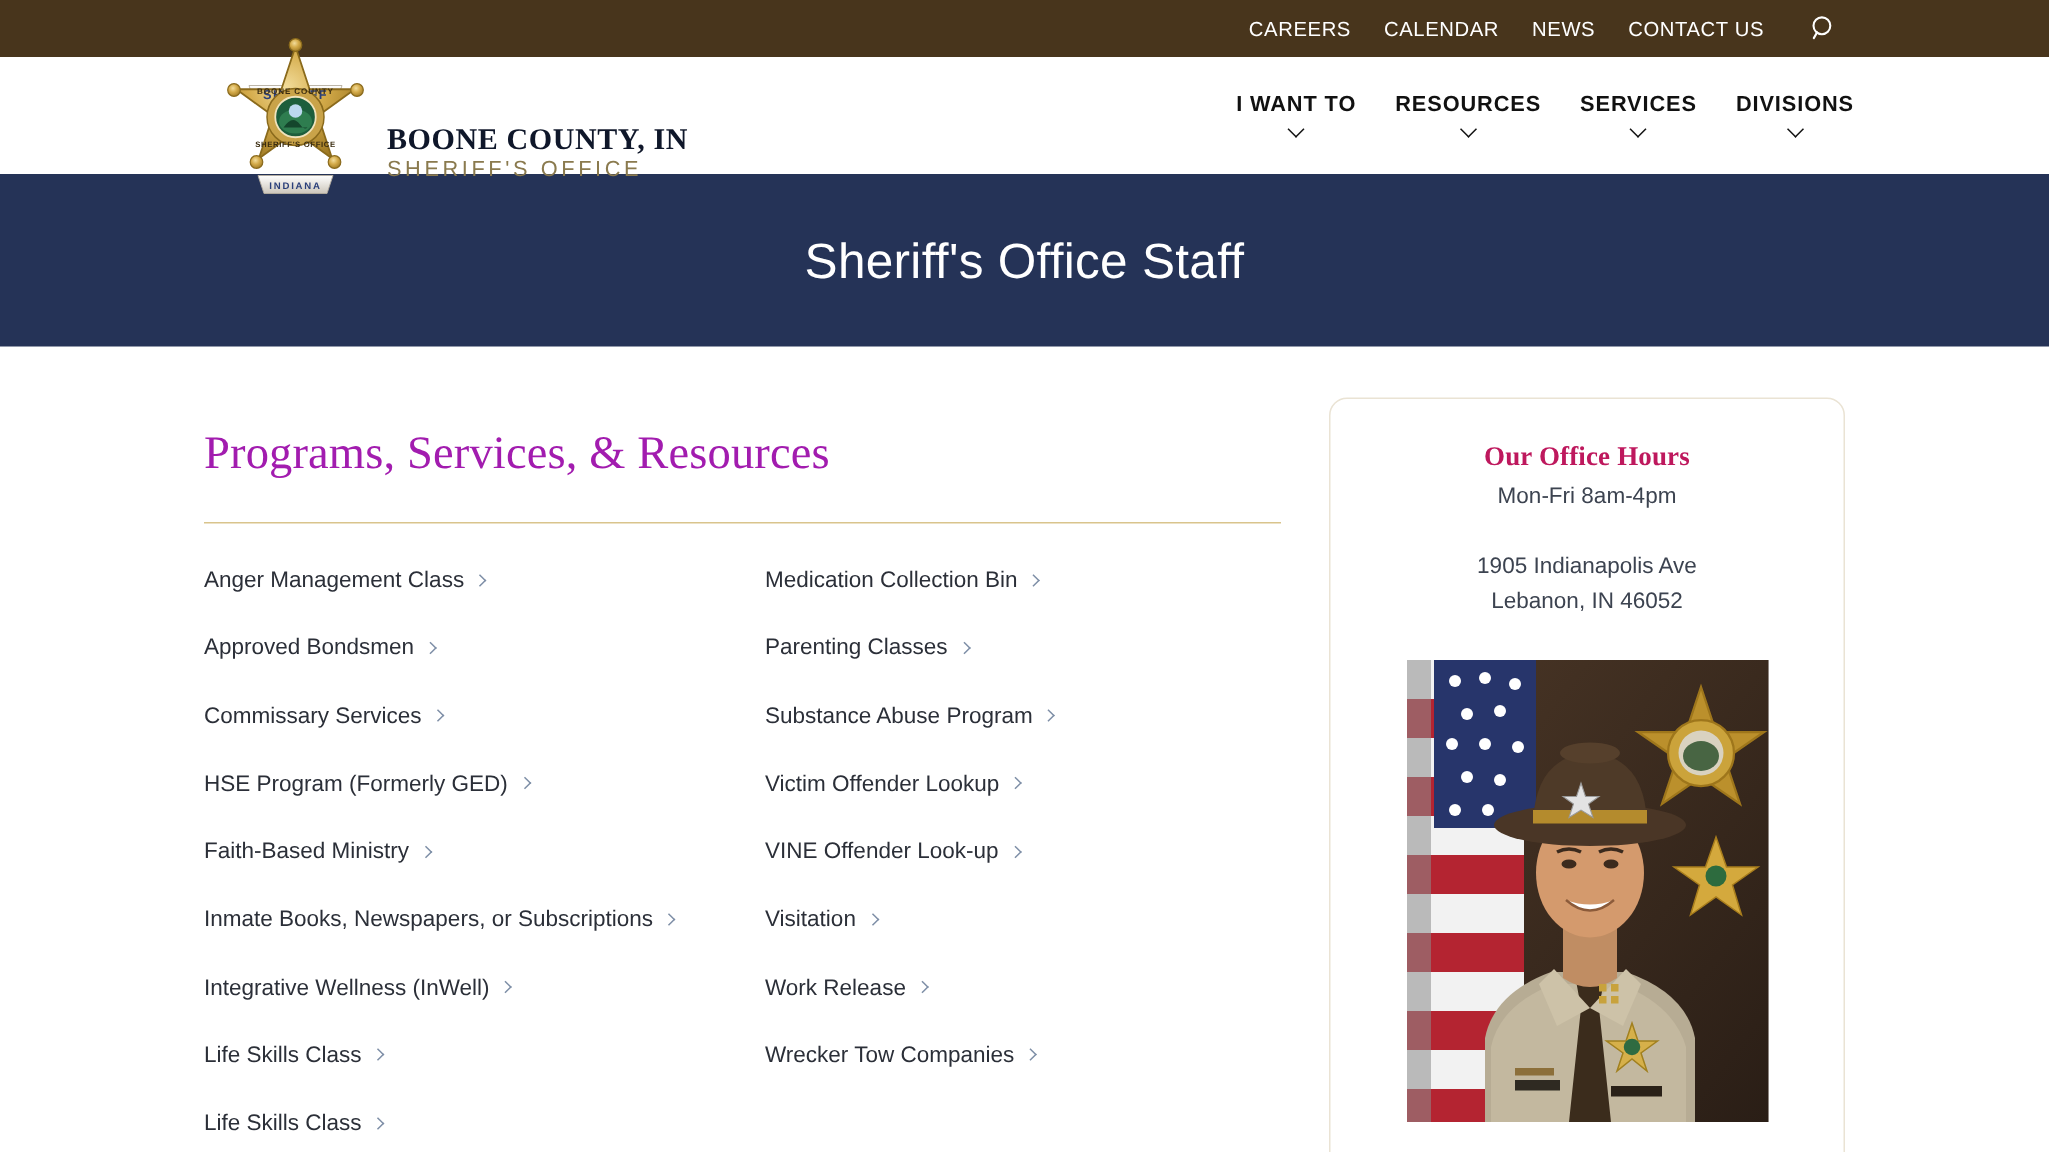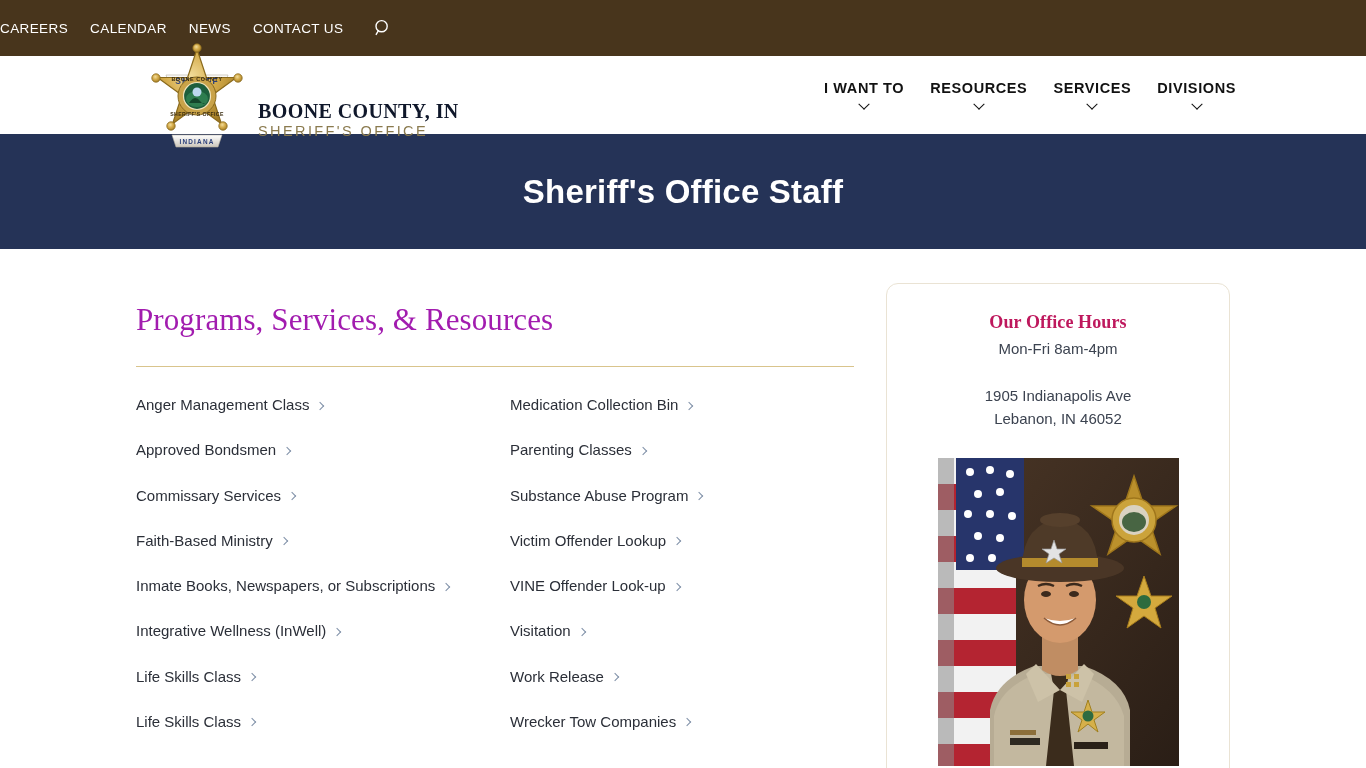--- a/index.html
+++ b/index.html
@@ -7,24 +7,25 @@
   html, body {
     width: 1366px;
     height: 768px;
     overflow: hidden;
     background: #ffffff;
     font-family: "Liberation Sans", sans-serif;
   }
 
   
   .topbar {
-    height: 56px;
+    height: 38px;
     background: #48351c;
     display: flex;
     align-items: center;
+    justify-content: flex-end;
     padding-right: 140px;
   }
   .topbar-links {
     display: flex;
     align-items: center;
     gap: 22px;
   }
   .topbar-link {
     color: #ffffff;
     font-size: 13.5px;
@@ -116,21 +117,21 @@
   .banner {
     height: 115px;
     background: #253357;
     display: flex;
     align-items: center;
     justify-content: center;
   }
   .banner-title {
     color: #ffffff;
     font-size: 33px;
-    font-weight: 700;
+    font-weight: 400;
     letter-spacing: 0.2px;
   }
 
   
   .content {
     display: flex;
     padding: 0 136px;
     gap: 32px;
   }
   .col-main { width: 718px; padding-top: 52px; }
@@ -309,20 +310,21 @@
 
   <div class="col-main">
     <h2 class="section-heading">Programs, Services, &amp; Resources</h2>
     <div class="heading-rule"></div>
 
     <div class="links-grid">
       <div class="links-col" id="col-left">
           <div class="link-row"><span class="label">Anger Management Class</span><i class="chev-right"></i></div>
           <div class="link-row"><span class="label">Approved Bondsmen</span><i class="chev-right"></i></div>
           <div class="link-row"><span class="label">Commissary Services</span><i class="chev-right"></i></div>
+          <div class="link-row"><span class="label">HSE Program (Formerly GED)</span><i class="chev-right"></i></div>
           <div class="link-row"><span class="label">Faith-Based Ministry</span><i class="chev-right"></i></div>
           <div class="link-row"><span class="label">Inmate Books, Newspapers, or Subscriptions</span><i class="chev-right"></i></div>
           <div class="link-row"><span class="label">Integrative Wellness (InWell)</span><i class="chev-right"></i></div>
           <div class="link-row"><span class="label">Life Skills Class</span><i class="chev-right"></i></div>
           <div class="link-row"><span class="label">Life Skills Class</span><i class="chev-right"></i></div>
         </div>
       <div class="links-col right" id="col-right">
           <div class="link-row"><span class="label">Medication Collection Bin</span><i class="chev-right"></i></div>
           <div class="link-row"><span class="label">Parenting Classes</span><i class="chev-right"></i></div>
           <div class="link-row"><span class="label">Substance Abuse Program</span><i class="chev-right"></i></div>

